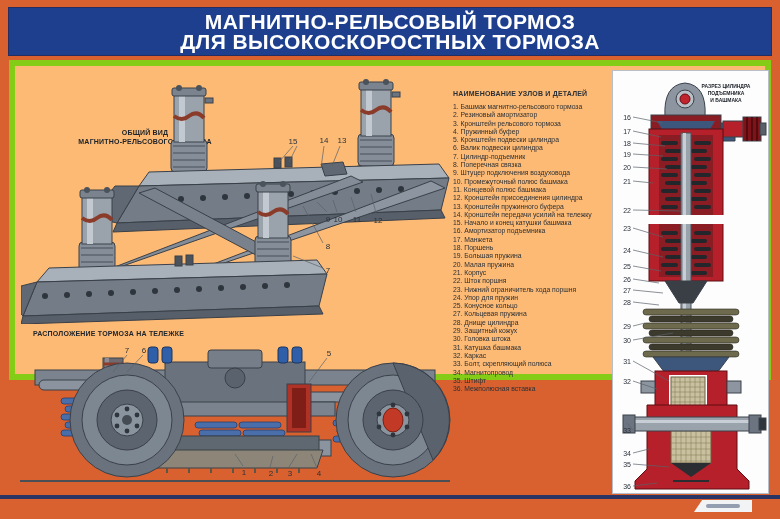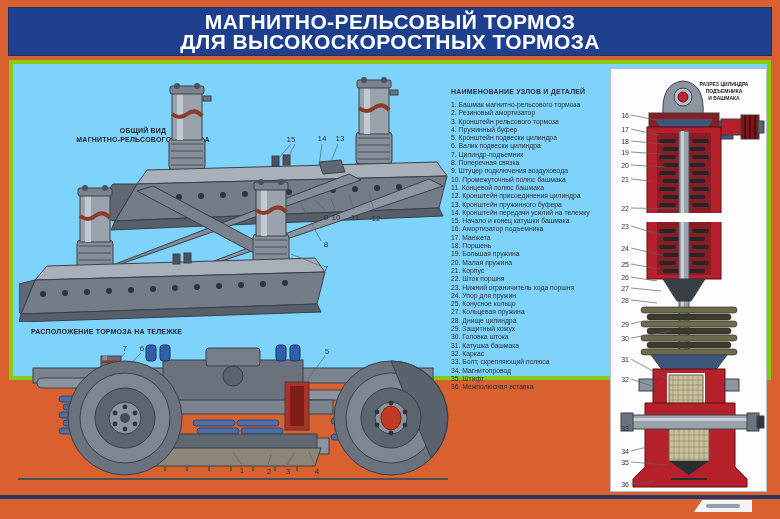--- a/index.html
+++ b/index.html
@@ -12,21 +12,21 @@
     position:absolute;left:8px;right:8px;top:7px;height:47px;
     background:#1d3f8e;border:1px solid #252e5e;
     display:flex;flex-direction:column;align-items:center;justify-content:center;
   }
   .hdr .t{
     color:#ffffff;font-weight:bold;font-size:21px;line-height:20px;
     letter-spacing:.4px;white-space:nowrap;
   }
   .content{
     position:absolute;left:9px;right:9px;top:60px;height:320px;
-    background:#7dd3fc;border:4px solid #84cc16;box-sizing:border-box;
+    background:#fdba74;border:6px solid #84cc16;box-sizing:border-box;
   }
   .gv-title{
     position:absolute;left:30px;top:62px;width:200px;text-align:center;
     font-size:7px;font-weight:bold;color:#20252b;line-height:9px;letter-spacing:.2px;
   }
   .bogie-title{
     position:absolute;left:18px;top:264px;
     font-size:7px;font-weight:bold;color:#20252b;letter-spacing:.2px;
   }
   .parts{

